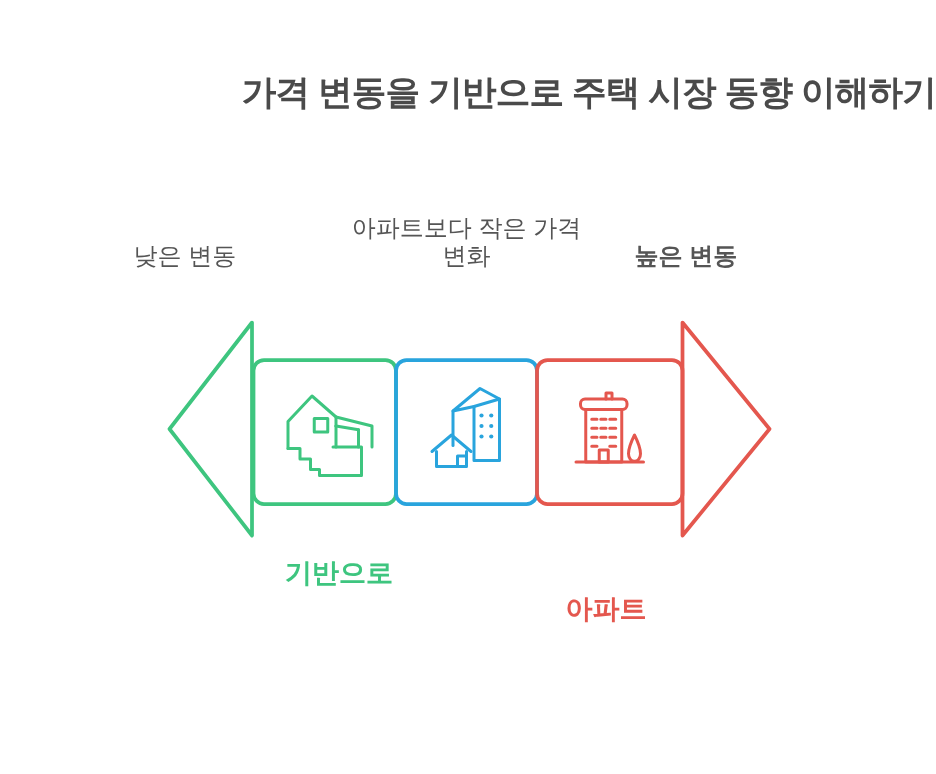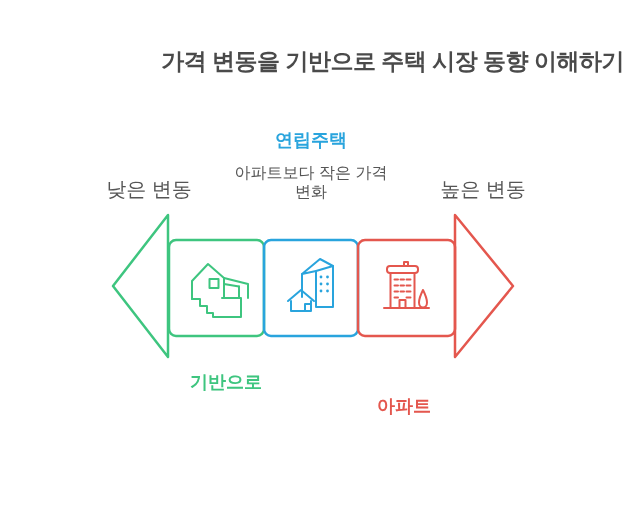--- a/index.html
+++ b/index.html
@@ -15,43 +15,42 @@
   .cat-group{position:absolute;width:200px;text-align:center;}
   .cat-heading{font-size:18px;font-weight:700;line-height:20px;}
   .cat-heading.c-blue{color:var(--blue);}
   .cat-heading.c-green{color:var(--green);}
   .cat-heading.c-red{color:var(--red);margin-top:24px;}
   .cat-desc{
     margin-top:13px;font-size:16px;line-height:19px;color:var(--body_text);
     white-space:pre-line;font-weight:400;
   }
   .side-label{
-    position:absolute;top:181px;width:120px;text-align:center;
-    font-size:20px;line-height:16px;color:var(--body_text);
+    position:absolute;top:164px;width:120px;text-align:left;
+    font-size:16px;line-height:16px;color:var(--body_text);
   }
   .side-label.left{left:89px;}
-  .side-label.right{left:423px;}
+  .side-label.right{left:423px;font-weight:bold;}
   .diagram{position:absolute;left:100px;top:205px;}
   .s-green{stroke:var(--green);}
   .s-blue{stroke:var(--blue);}
   .s-red{stroke:var(--red);}
   .shape{fill:none;stroke-linejoin:round;stroke-linecap:round;}
   .sw-main{stroke-width:2.5;}
   .sw-icon{stroke-width:2;}
   .dot-blue{fill:var(--blue);stroke:none;}
 </style>
 </head>
 <body>
 
 <div class="canvas">
 
   <h1 class="title">가격 변동을 기반으로 주택 시장 동향 이해하기</h1>
 
   <div class="cat-group" style="left:211px;top:130px;">
-    <div class="cat-heading c-blue">연립주택</div>
     <div class="cat-desc">아파트보다 작은 가격
 변화</div>
   </div>
 
   <div class="side-label left">낮은 변동</div>
   <div class="side-label right">높은 변동</div>
 
   <svg class="diagram" width="424" height="165" viewBox="100 205 424 165">
 
     <path class="shape s-green sw-main" d="M168,215 L113,286 L168,357 Z"></path>

